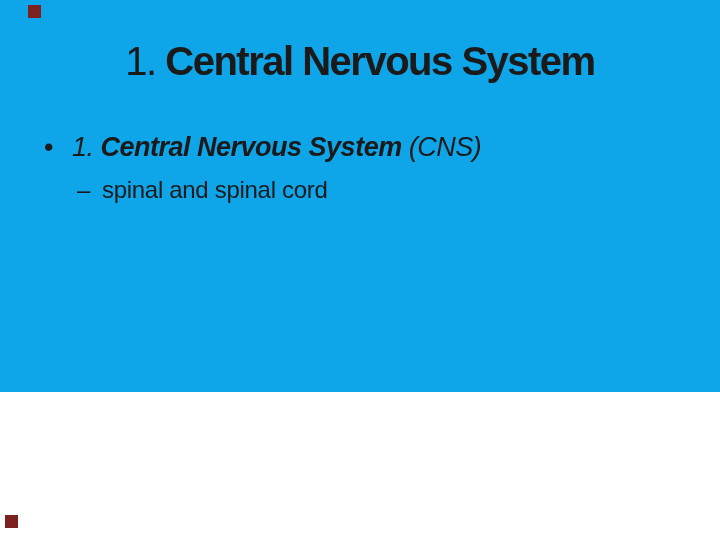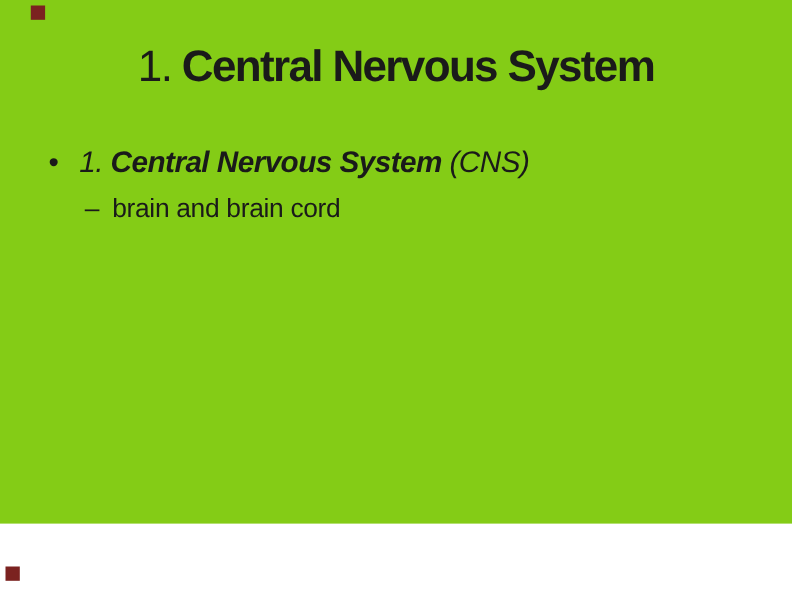--- a/index.html
+++ b/index.html
@@ -6,22 +6,22 @@
     margin: 0;
     padding: 0;
     width: 720px;
     height: 540px;
     background: #ffffff;
     overflow: hidden;
   }
   .slide {
     position: relative;
     width: 720px;
-    height: 476px;
-    background: #84cc16;
+    height: 392px;
+    background: #0ea5e9;
     font-family: "Liberation Sans", sans-serif;
     color: #1a1a1a;
   }
   .accent-square {
     position: absolute;
     width: 13px;
     height: 13px;
     background: #7b2220;
   }
   .accent-square.top {
@@ -111,16 +111,16 @@
 
   <div class="bullet-line">
     <span class="marker">•</span>
     <span class="content">
       <span class="regular">1. </span><span class="bold">Central Nervous System</span><span class="regular"> (CNS)</span>
     </span>
   </div>
 
   <div class="sub-bullet-line">
     <span class="marker">–</span>
-    <span class="content">brain and brain cord</span>
+    <span class="content">spinal and spinal cord</span>
   </div>
 
 </div>
 
 </body></html>

